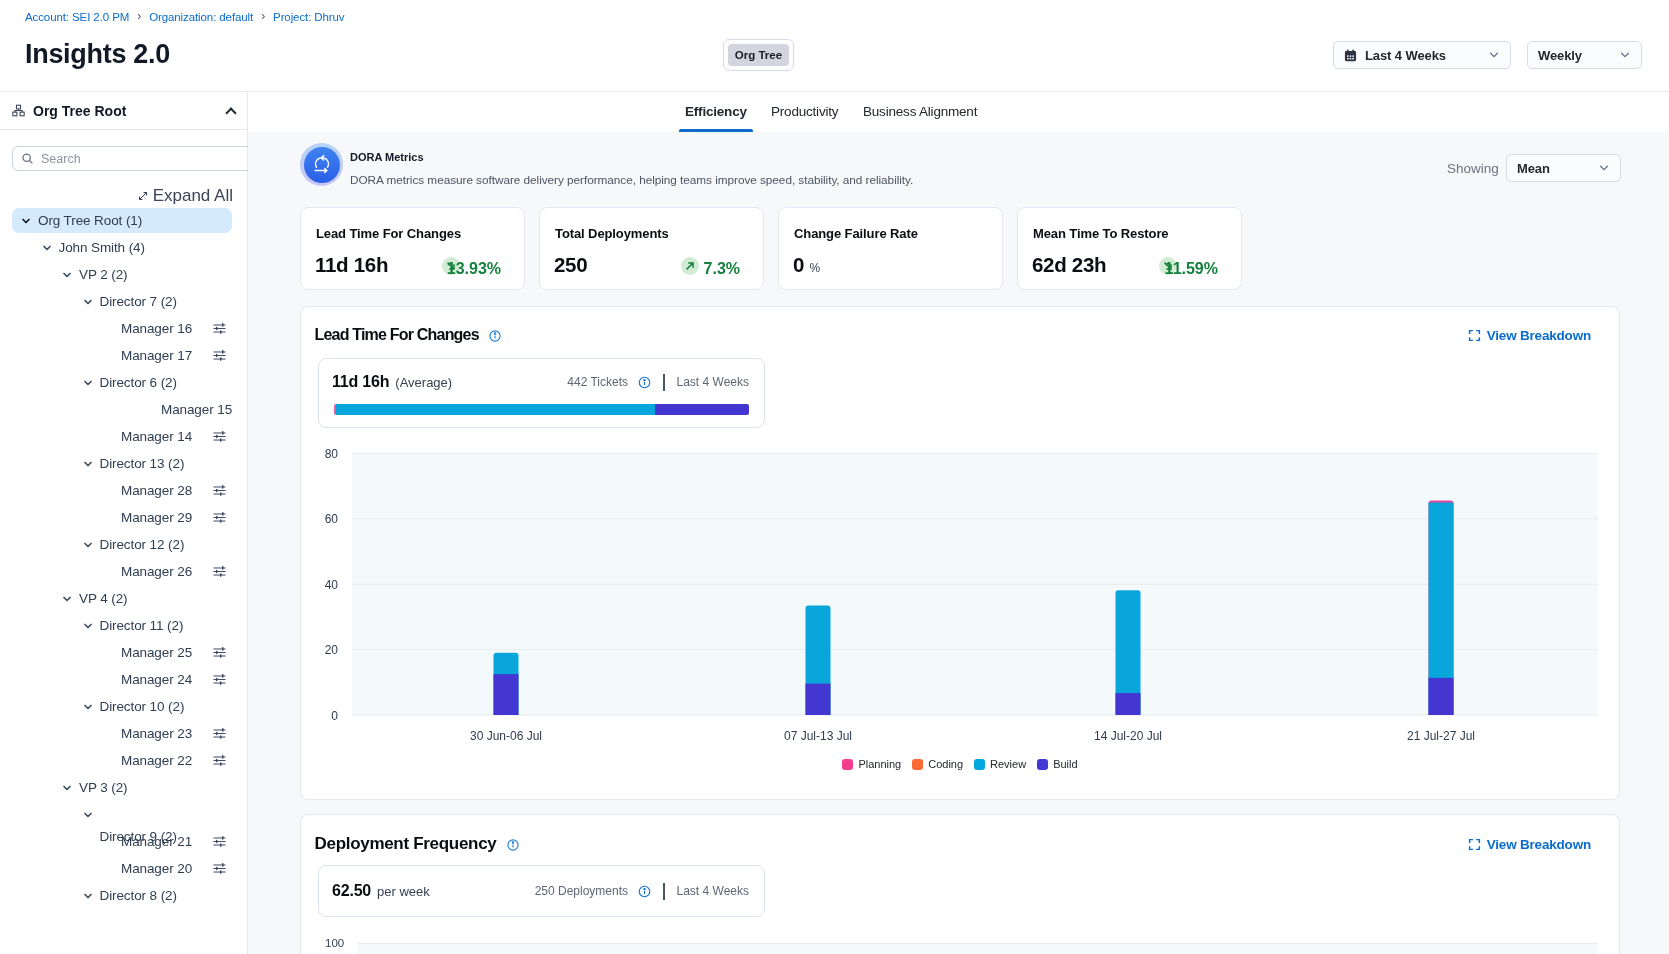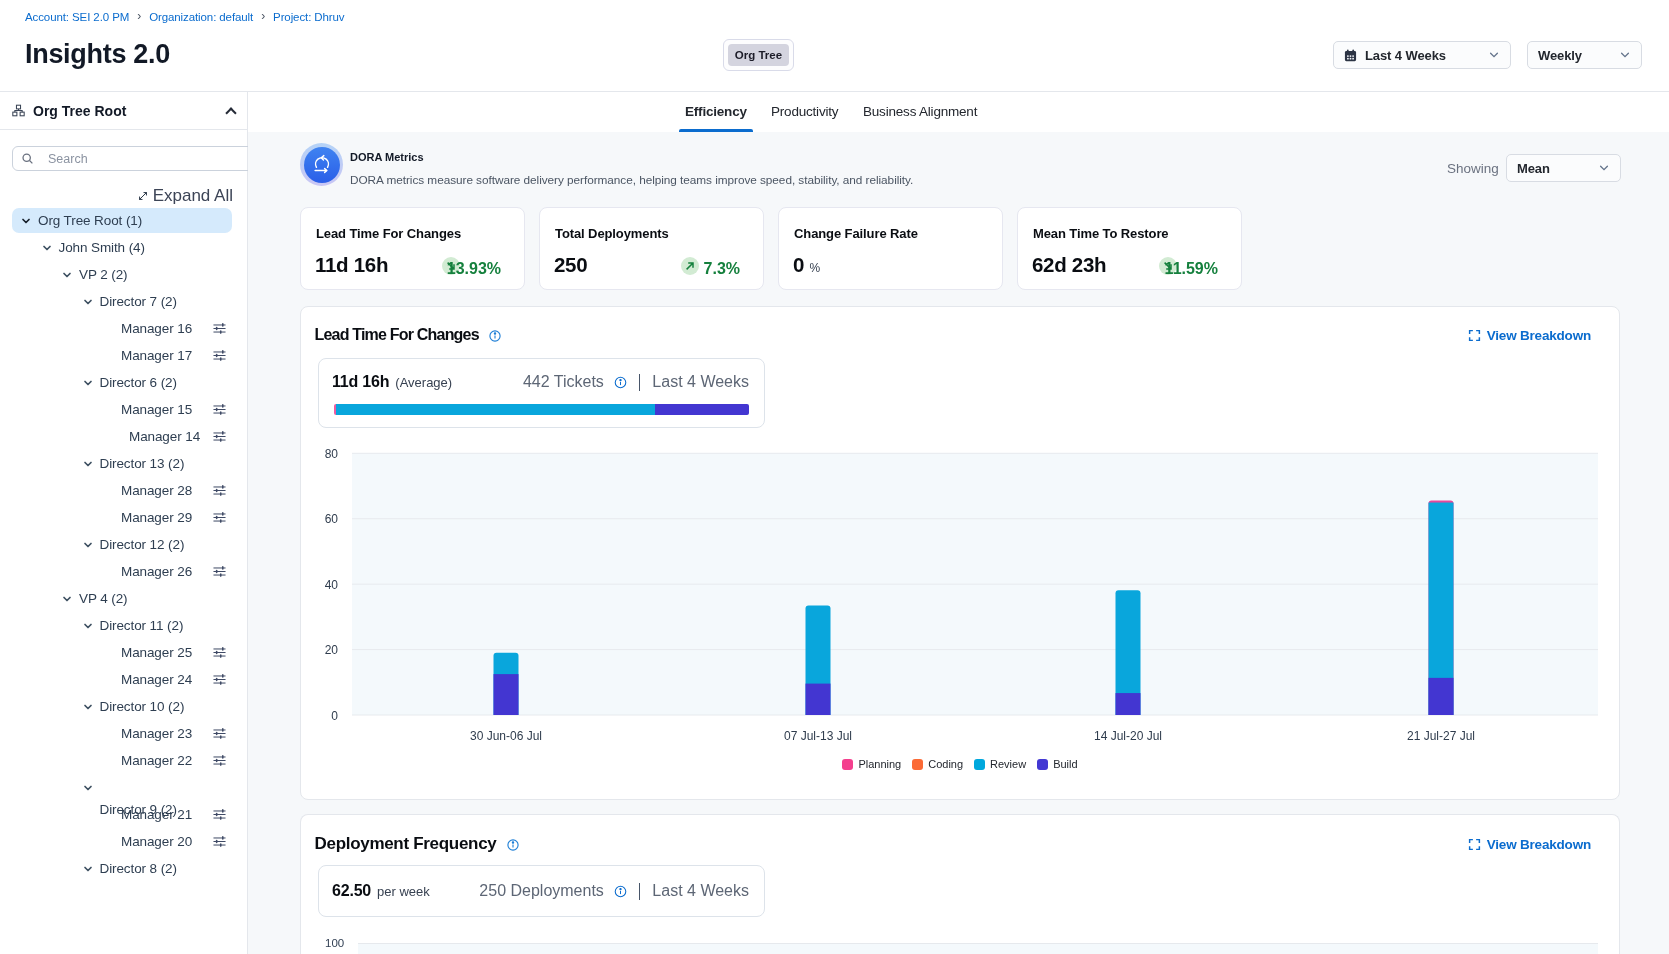--- a/index.html
+++ b/index.html
@@ -15,21 +15,21 @@
 .orgtree-outer { position:absolute; left:723px; top:39px; width:71px; height:32px; background:#fdfdfe; border:1px solid #d9dbe9; border-radius:6px; padding:4px; }
 .orgtree-inner { width:100%; height:100%; background:#d4d4df; border-radius:4px; display:flex; align-items:center; justify-content:center; font-size:11.5px; font-weight:bold; color:#1c1c28; }
 .drop { position:absolute; height:28px; background:#fbfcfd; border:1px solid #d8dce3; border-radius:5px; display:flex; align-items:center; font-size:13px; font-weight:bold; color:#23272e; padding:0 10px; gap:8px; letter-spacing:-0.1px; }
 .drop .chevsvg { margin-left:auto; }
 
 
 .sidebar { position:absolute; left:0; top:91px; width:248px; height:863px; background:#fff; border-top:1px solid #e4e7ec; border-right:1px solid #e4e7ec; }
 .sb-head { height:38px; border-bottom:1px solid #e4e7ec; display:flex; align-items:center; padding:0 12px; gap:8px; }
 .sb-head .t { font-size:14px; font-weight:bold; color:#121926; }
 .sb-head .up { margin-left:auto; margin-top:5px; width:8px; height:8px; border-right:2px solid #252b37; border-bottom:2px solid #252b37; transform:rotate(-135deg); }
-.search { position:absolute; left:12px; top:54px; width:270px; height:25px; border:1px solid #cbd2dc; border-radius:6px; display:flex; align-items:center; padding:0 8px; gap:14px; color:#8b93a1; font-size:12.5px; }
+.search { position:absolute; left:12px; top:54px; width:270px; height:25px; border:1px solid #cbd2dc; border-radius:6px; display:flex; align-items:center; padding:0 8px; gap:7px; color:#8b93a1; font-size:12.5px; }
 .expand-all { position:absolute; right:14px; top:94px; font-size:17px; color:#3c4456; display:flex; gap:5px; align-items:center; }
 .tree { position:absolute; left:0; top:115px; width:247px; }
 .trow { height:27px; display:flex; align-items:center; font-size:13.5px; letter-spacing:-0.1px; color:#2e3e51; position:relative; }
 .trow .lbl { white-space:nowrap; }
 .trow.sel .bg { position:absolute; left:12px; right:15px; top:1px; bottom:1px; background:#d5eafc; border-radius:7px; }
 .ficon { margin-left:auto; margin-right:21px; }
 
 
 .main { position:absolute; left:248px; top:91px; width:1421px; height:863px; background:#f6f8fa; border-top:1px solid #e4e7ec; }
 .tabbar { position:absolute; left:0; top:0; width:100%; height:40px; background:#fff; }
@@ -57,21 +57,21 @@
 
 
 .ccard { position:absolute; left:300px; width:1320px; background:#fff; border:1px solid #e4e7ec; border-radius:8px; }
 .ccard .head { display:flex; align-items:center; padding:19px 28px 0 13.5px; }
 .ccard .ct { font-size:16px; letter-spacing:-0.5px; font-weight:bold; color:#0a0d12; }
 .vb { margin-left:auto; display:flex; align-items:center; gap:6px; color:#0b6cce; font-size:13.5px; letter-spacing:-0.2px; font-weight:bold; }
 .sub { position:absolute; left:17px; top:51px; width:447px; height:70px; border:1px solid #dde3ea; border-radius:8px; padding:14px 15px 0; }
 .sub .row1 { display:flex; align-items:center; }
 .sub .big { font-size:16px; font-weight:bold; color:#0a0d12; margin-left:-2px; letter-spacing:-0.2px; }
 .sub .avg { font-size:13px; color:#374151; margin-left:6px; }
-.sub .right { margin-left:auto; font-size:16px; color:#5d6675; display:flex; align-items:center; gap:10px; }
+.sub .right { margin-left:auto; font-size:12px; color:#5d6675; display:flex; align-items:center; gap:10px; }
 .pbar { margin-top:13px; height:11px; border-radius:2px; overflow:hidden; display:flex; }
 
 .legend { display:flex; gap:11px; align-items:center; justify-content:center; font-size:11px; color:#23272e; }
 .lsq { width:11px; height:11px; border-radius:3px; margin-right:5px; display:inline-block; vertical-align:-1.5px; }
 
 svg.icon { display:block; }
 </style>
 </head>
 <body>
 
@@ -201,37 +201,37 @@
       </div>
       <div class="trow">
         <span style="width:82.5px; flex:0 0 auto;"></span>
         <svg width="10" height="10" viewBox="0 0 10 10" fill="none" stroke="#3e5162" stroke-width="1.7" stroke-linecap="round" stroke-linejoin="round" style="margin-right:7px;flex:0 0 auto;position:relative;">
           <path d="M2 3.5 L5 6.5 L8 3.5"></path>
         </svg>
         <span class="lbl" style="position:relative;">Director 6 (2)</span>
       </div>
       <div class="trow">
         <span style="width:121px; flex:0 0 auto;"></span>
-        <span class="lbl" style="position:relative;">Manager 15</span>
-        <svg class="icon ficon" width="13" height="13" viewBox="0 0 14 14">
-          <g stroke="#404b66" stroke-width="1.1">
-            <line x1="0.5" y1="3.2" x2="13.5" y2="3.2"></line>
-            <line x1="0.5" y1="7" x2="13.5" y2="7"></line>
-            <line x1="0.5" y1="10.8" x2="13.5" y2="10.8"></line>
-          </g>
-          <g fill="#404b66">
-            <rect x="9.7" y="1.2" width="1.7" height="4" rx="0.85"></rect>
-            <rect x="3.1" y="5" width="1.7" height="4" rx="0.85"></rect>
-            <rect x="7.5" y="8.8" width="1.7" height="4" rx="0.85"></rect>
-          </g>
-        </svg>
-      </div>
-      <div class="trow">
-        <span style="width:121px; flex:0 0 auto;"></span>
-        <span class="lbl" style="position:relative;margin-left:8px;">Manager 14</span>
+        <span class="lbl" style="position:relative;margin-left:40px;">Manager 15</span>
+        <svg class="icon ficon" width="13" height="13" viewBox="0 0 14 14">
+          <g stroke="#404b66" stroke-width="1.1">
+            <line x1="0.5" y1="3.2" x2="13.5" y2="3.2"></line>
+            <line x1="0.5" y1="7" x2="13.5" y2="7"></line>
+            <line x1="0.5" y1="10.8" x2="13.5" y2="10.8"></line>
+          </g>
+          <g fill="#404b66">
+            <rect x="9.7" y="1.2" width="1.7" height="4" rx="0.85"></rect>
+            <rect x="3.1" y="5" width="1.7" height="4" rx="0.85"></rect>
+            <rect x="7.5" y="8.8" width="1.7" height="4" rx="0.85"></rect>
+          </g>
+        </svg>
+      </div>
+      <div class="trow">
+        <span style="width:121px; flex:0 0 auto;"></span>
+        <span class="lbl" style="position:relative;">Manager 14</span>
         <svg class="icon ficon" width="13" height="13" viewBox="0 0 14 14">
           <g stroke="#404b66" stroke-width="1.1">
             <line x1="0.5" y1="3.2" x2="13.5" y2="3.2"></line>
             <line x1="0.5" y1="7" x2="13.5" y2="7"></line>
             <line x1="0.5" y1="10.8" x2="13.5" y2="10.8"></line>
           </g>
           <g fill="#404b66">
             <rect x="9.7" y="1.2" width="1.7" height="4" rx="0.85"></rect>
             <rect x="3.1" y="5" width="1.7" height="4" rx="0.85"></rect>
             <rect x="7.5" y="8.8" width="1.7" height="4" rx="0.85"></rect>
@@ -377,20 +377,27 @@
             <line x1="0.5" y1="3.2" x2="13.5" y2="3.2"></line>
             <line x1="0.5" y1="7" x2="13.5" y2="7"></line>
             <line x1="0.5" y1="10.8" x2="13.5" y2="10.8"></line>
           </g>
           <g fill="#404b66">
             <rect x="9.7" y="1.2" width="1.7" height="4" rx="0.85"></rect>
             <rect x="3.1" y="5" width="1.7" height="4" rx="0.85"></rect>
             <rect x="7.5" y="8.8" width="1.7" height="4" rx="0.85"></rect>
           </g>
         </svg>
+      </div>
+      <div class="trow">
+        <span style="width:62px; flex:0 0 auto;"></span>
+        <svg width="10" height="10" viewBox="0 0 10 10" fill="none" stroke="#3e5162" stroke-width="1.7" stroke-linecap="round" stroke-linejoin="round" style="margin-right:7px;flex:0 0 auto;position:relative;">
+          <path d="M2 3.5 L5 6.5 L8 3.5"></path>
+        </svg>
+        <span class="lbl" style="position:relative;">VP 3 (2)</span>
       </div>
       <div class="trow">
         <span style="width:82.5px; flex:0 0 auto;"></span>
         <svg width="10" height="10" viewBox="0 0 10 10" fill="none" stroke="#3e5162" stroke-width="1.7" stroke-linecap="round" stroke-linejoin="round" style="margin-right:7px;flex:0 0 auto;position:relative;">
           <path d="M2 3.5 L5 6.5 L8 3.5"></path>
         </svg>
         <span class="lbl" style="position:relative;margin-top:43px;">Director 9 (2)</span>
       </div>
       <div class="trow">
         <span style="width:121px; flex:0 0 auto;"></span>

